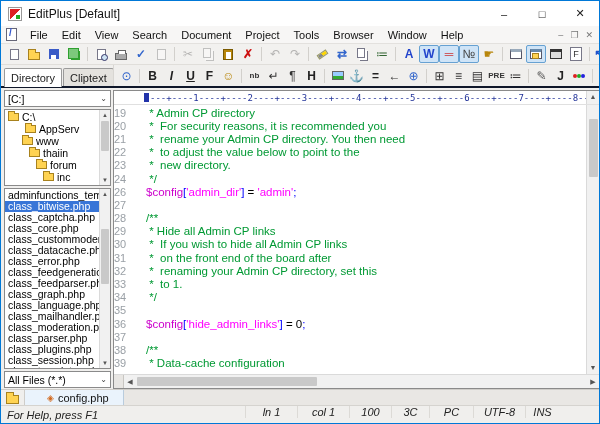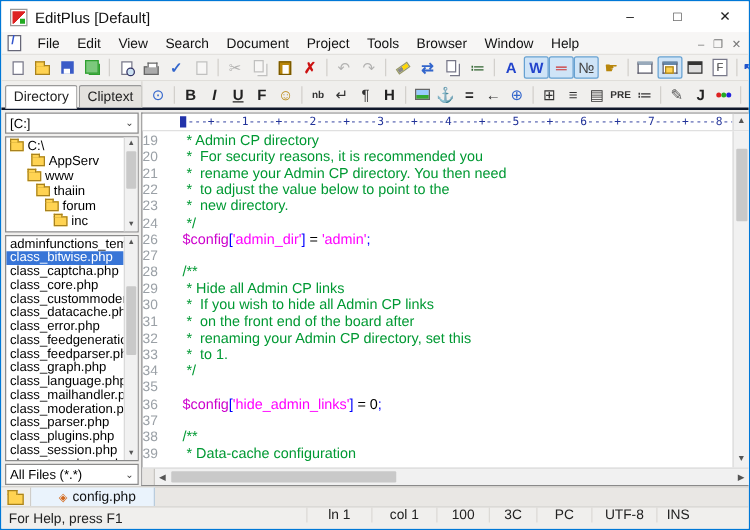--- a/index.html
+++ b/index.html
@@ -114,21 +114,21 @@
   .hscroll .thumb { height:9px; width:180px; background:#C9C9C9; border-radius:1px; margin-left:1px; }
   .hscroll .arr.right { margin-left:auto; }
 
   
   .doctab-row { flex:0 0 auto; height:16px; background:#E9E7E4; border-top:1px solid #CFCDC9; display:flex; align-items:stretch; }
   .doctab-folder { width:24px; border-right:1px solid #CFCDC9; display:flex; align-items:center; justify-content:center; background:#F0EFED; flex:0 0 auto; }
   .doctab { display:flex; align-items:center; gap:4px; padding:0 14px 0 22px; background:#EAF3FC; border-right:1px solid #B9CCDD; font-size:11px; color:#111; }
   .doctab .dmnd { color:#D2691E; font-size:9px; }
 
   
-  .statusbar { flex:0 0 auto; height:18px; background:#F0EFED; border-top:1px solid #D5D3CF; display:flex; align-items:center; font-size:11px; color:#222; }
+  .statusbar { flex:0 0 auto; height:18px; background:#F0EFED; border-top:1px solid #D5D3CF; display:flex; align-items:center; font-size:11px; color:#222;font-style:italic; }
   .status-help { flex:1; padding-left:6px; }
   .status-cell { text-align:center; border-left:1px solid #DCDAD6; height:12px; line-height:12px; flex:0 0 auto; }
   .status-cell.disabled { color:#ADADAD;margin-top:40px; }
 </style>
 </head>
 <body>
 
 <div id="win">
 
   <div class="titlebar">

